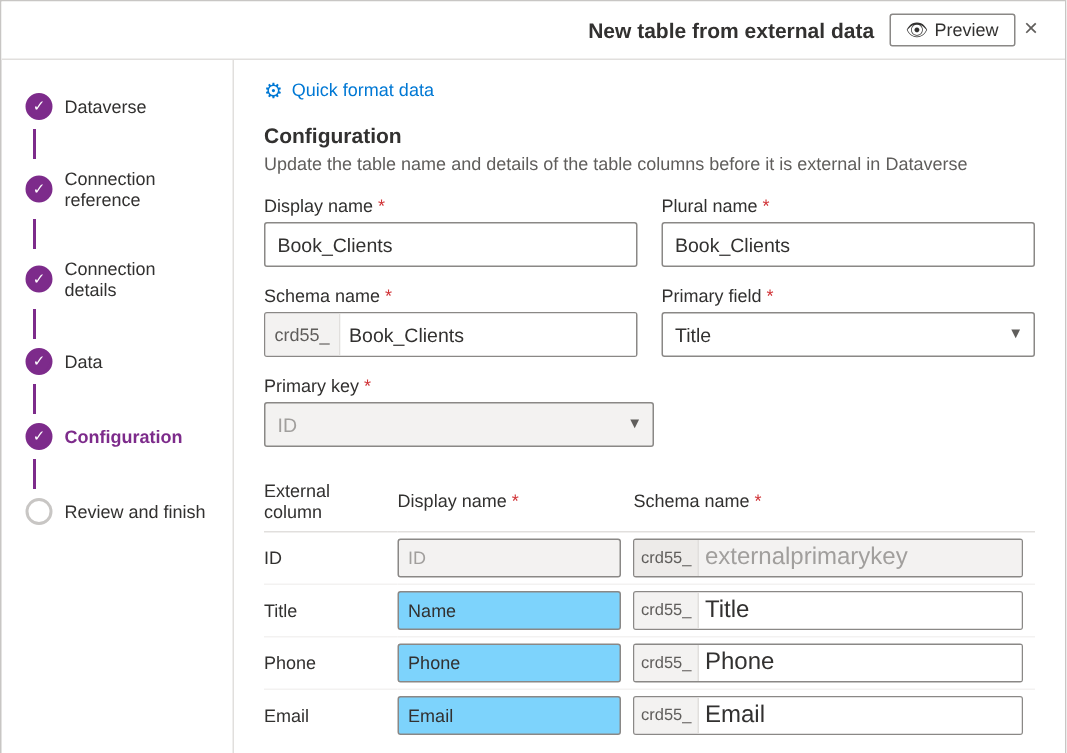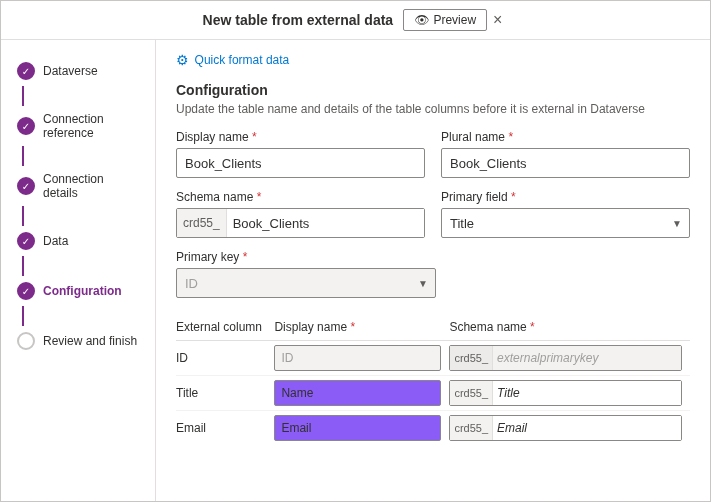--- a/index.html
+++ b/index.html
@@ -11,21 +11,21 @@
       border: 1px solid #c8c6c4;
       background: #fff;
       display: flex;
       flex-direction: column;
       box-shadow: 0 4px 16px rgba(0,0,0,0.15);
     }
 
     .dialog-header {
       display: flex;
       align-items: center;
-      justify-content: center;
+      justify-content: flex-end;
       padding: 8px 12px;
       border-bottom: 1px solid #e1dfdd;
       background: #fff;
     }
 
     .dialog-header-left {
       display: flex;
       align-items: center;
       gap: 10px;
     }
@@ -282,21 +282,21 @@
     .col-schema { width: 220px; }
 
     .cell-input {
       width: 100%;
       height: 26px;
       padding: 2px 6px;
       border: 1px solid #8a8886;
       border-radius: 2px;
       font-size: 12px;
       color: #323130;
-      background: #8b5cf6;
+      background: #7dd3fc;
     }
 
     .cell-input-prefix {
       display: flex;
       border: 1px solid #8a8886;
       border-radius: 2px;
       height: 26px;
       align-items: center;
       background: #fff;
     }
@@ -311,25 +311,24 @@
       align-items: center;
       background: #f3f2f1;
       white-space: nowrap;
     }
 
     .cell-suffix-field {
       flex: 1;
       border: none;
       outline: none;
       padding: 2px 4px;
-      font-size: 12px;
+      font-size: 16px;
       color: #323130;
       height: 100%;
       min-width: 0;
-      font-style: italic;
     }
 
     .id-row .cell-input {
       background: #f3f2f1;
       color: #a19f9d;
     }
 
     .id-row .cell-suffix-field {
       color: #a19f9d;
       background: #f3f2f1;
@@ -511,20 +510,30 @@
                 <td style="font-size: 12px;">Title</td>
                 <td><input type="text" class="cell-input" value="Name" style=""></td>
                 <td>
                   <div class="cell-input-prefix">
                     <span class="cell-prefix">crd55_</span>
                     <input type="text" class="cell-suffix-field" value="Title" style="">
                   </div>
                 </td>
               </tr>
               <tr>
+                <td style="font-size: 12px;">Phone</td>
+                <td><input type="text" class="cell-input" value="Phone" style=""></td>
+                <td>
+                  <div class="cell-input-prefix">
+                    <span class="cell-prefix">crd55_</span>
+                    <input type="text" class="cell-suffix-field" value="Phone" style="">
+                  </div>
+                </td>
+              </tr>
+              <tr>
                 <td style="font-size: 12px;">Email</td>
                 <td><input type="text" class="cell-input" value="Email" style=""></td>
                 <td>
                   <div class="cell-input-prefix">
                     <span class="cell-prefix">crd55_</span>
                     <input type="text" class="cell-suffix-field" value="Email" style="">
                   </div>
                 </td>
               </tr>
             </tbody>

